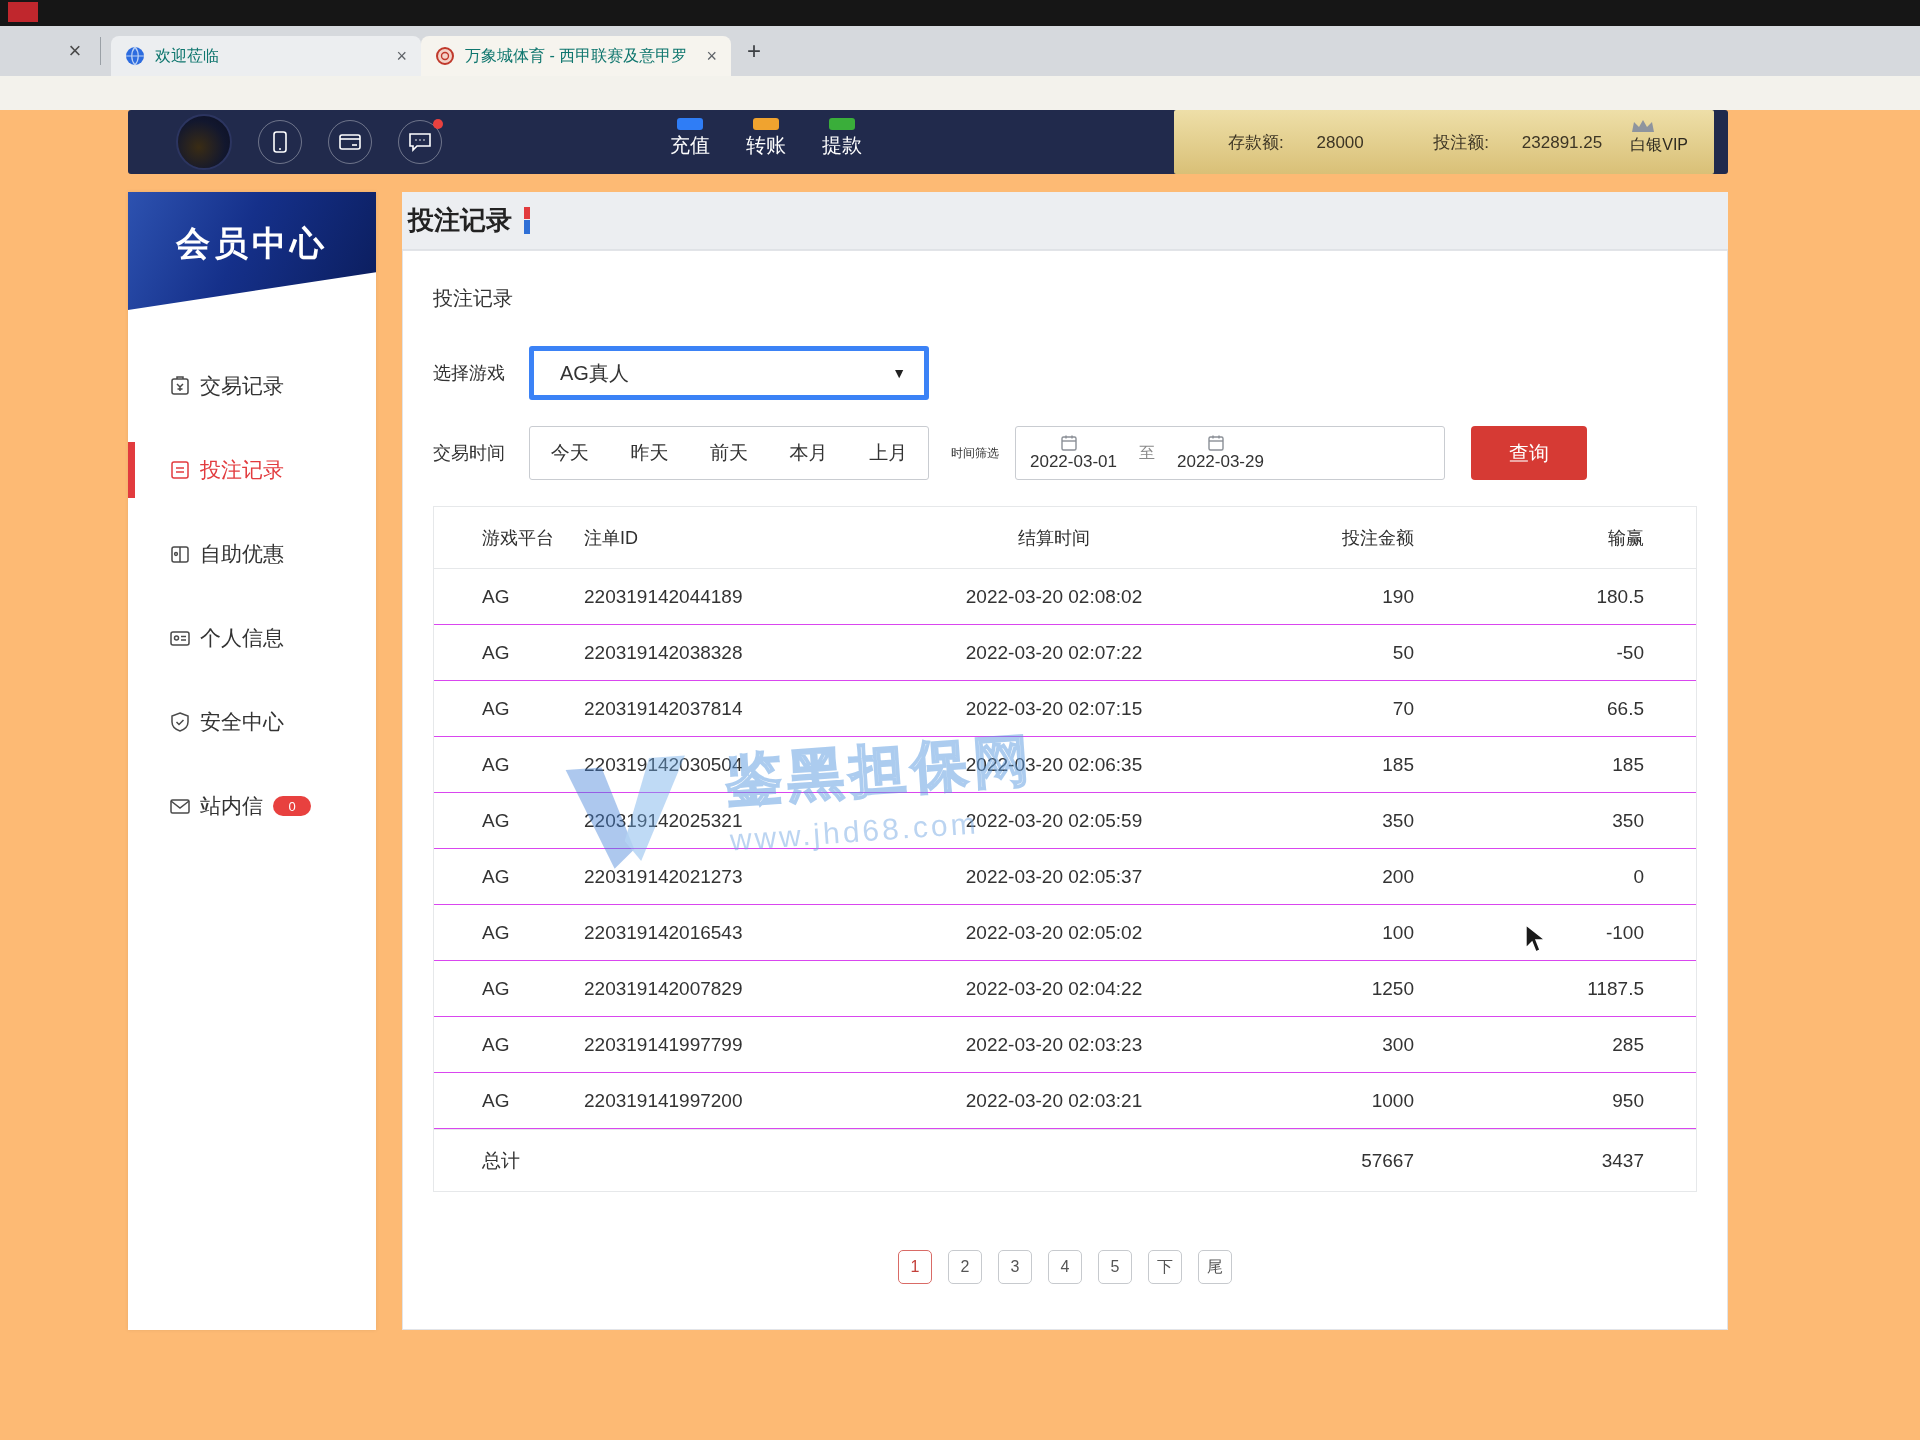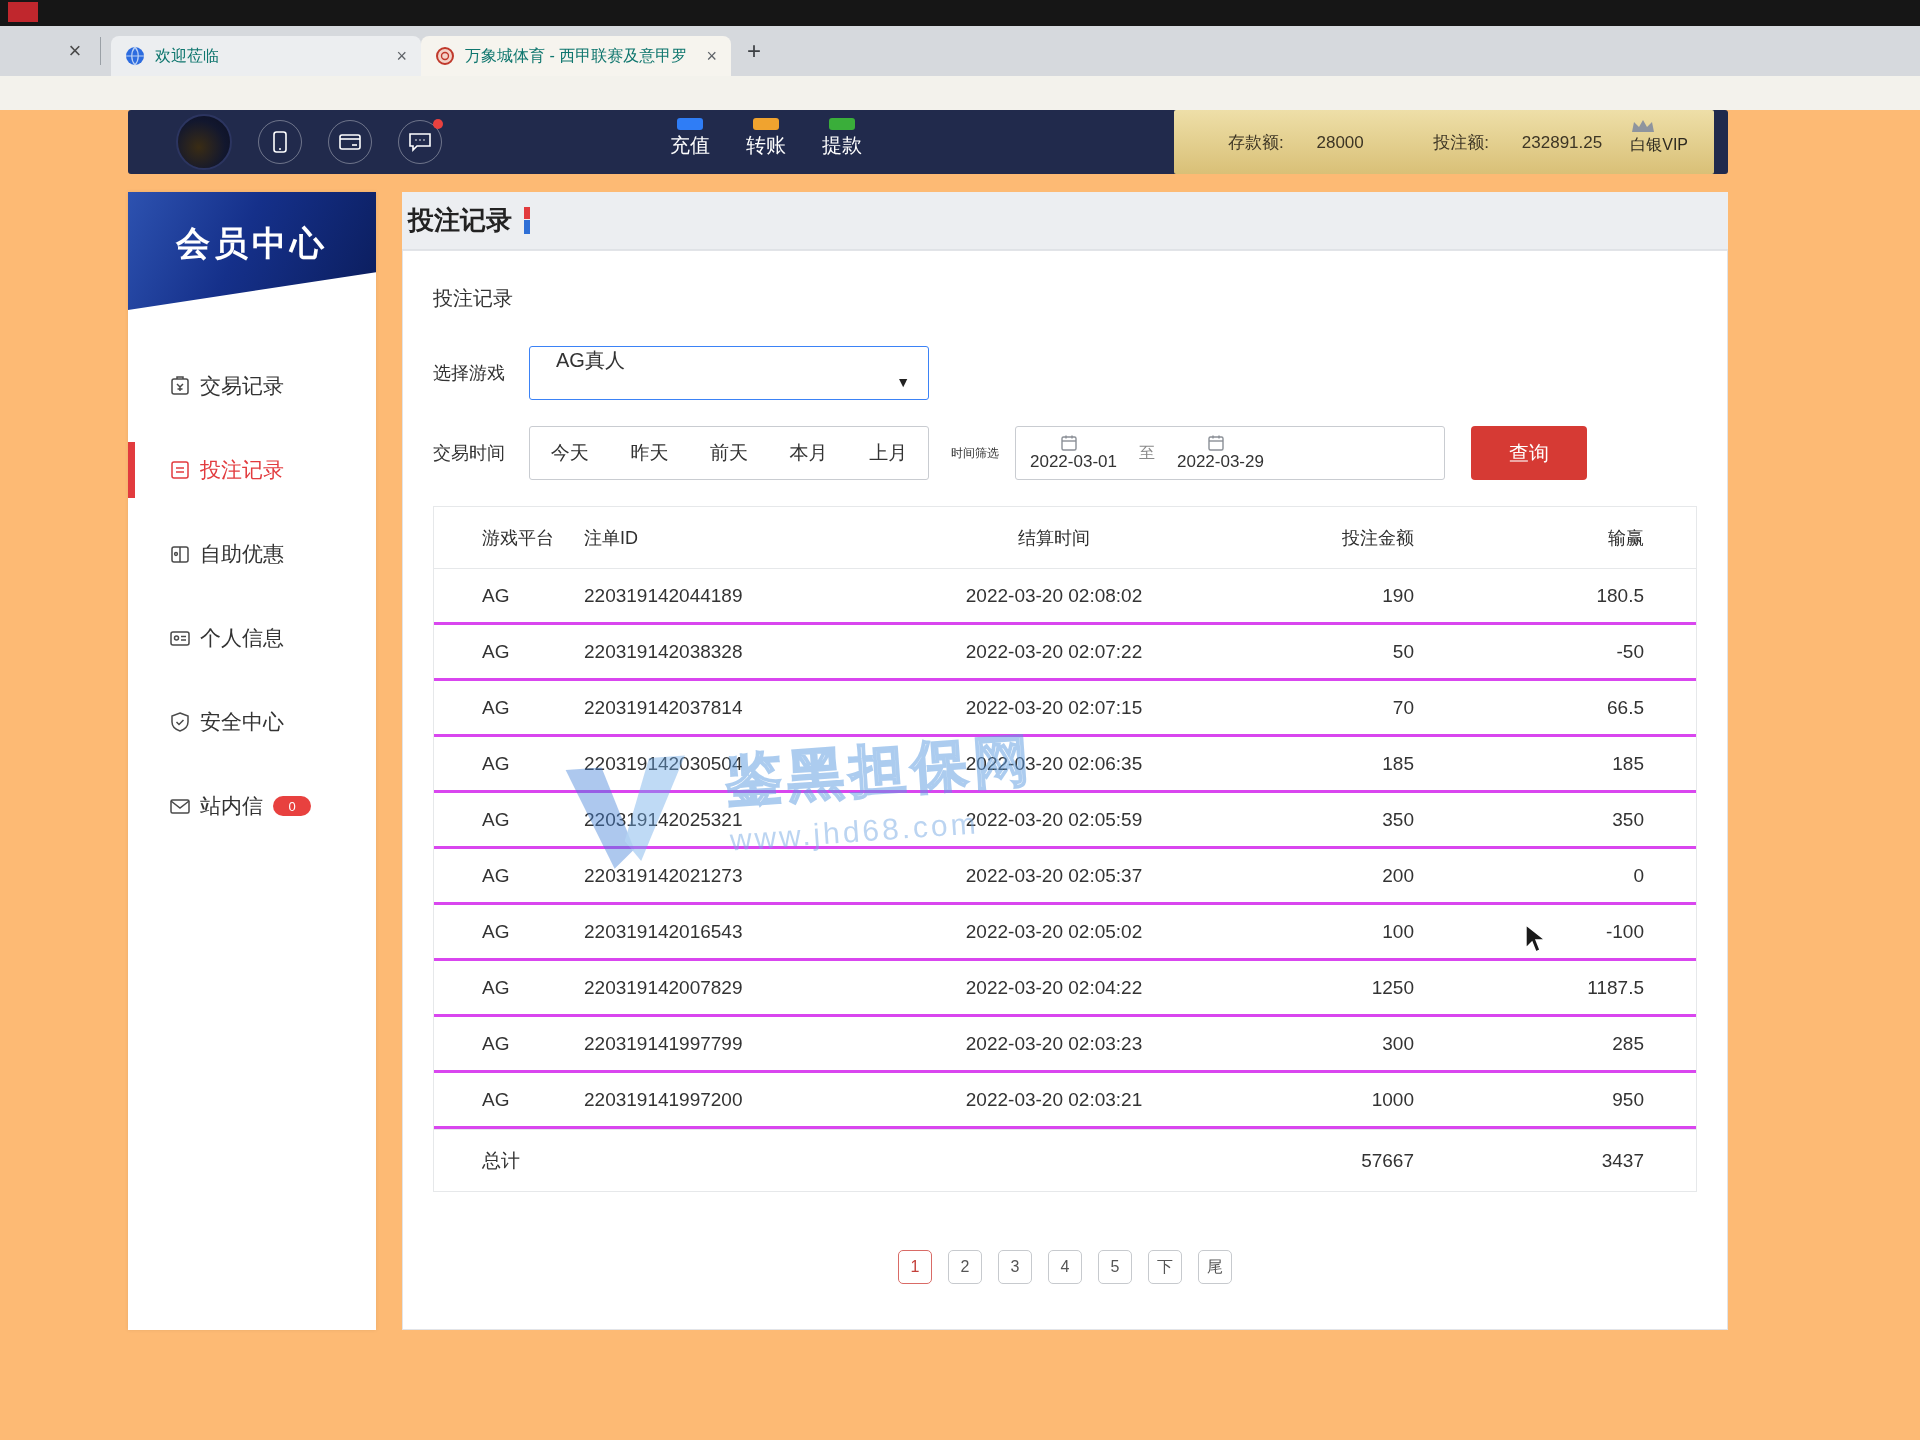--- a/index.html
+++ b/index.html
@@ -79,38 +79,38 @@
   .title-mark { display:inline-flex; flex-direction:column; margin-left:12px; }
   .title-mark .m-red { width:6px; height:12px; background:#e23b3e; }
   .title-mark .m-blue { width:6px; height:14px; background:#2f6fd6; margin-top:1px; }
 
   .card { background:#fff; border:1px solid #e2e4e8; margin-top:0; padding:34px 30px 40px 30px;
       min-height:1080px; position:relative; }
   .card-tab { font-size:20px; color:#333; margin-bottom:34px; }
 
   .filter-row { display:flex; align-items:center; margin-bottom:26px; }
   .f-label { width:96px; font-size:18px; color:#333; flex:0 0 auto; }
-  .select-box { width:400px; height:54px; border:1px solid #3b82f6; border-radius:3px;
-      display:flex; align-items:flex-start; padding:0 18px 0 26px; font-size:20px; color:#333;flex-direction:column; }
+  .select-box { width:400px; height:54px; border:5px solid #3b82f6; border-radius:3px;
+      display:flex; align-items:center; padding:0 18px 0 26px; font-size:20px; color:#333; }
   .select-box .chev { margin-left:auto; font-size:14px; color:#222; }
   .quick-group { width:400px; height:54px; border:1px solid #c9ccd1; border-radius:3px;
       display:flex; align-items:center; justify-content:space-around; }
   .quick-btn { font-size:19px; color:#333; cursor:pointer; }
   .range-label { font-size:12px; color:#333; margin:0 16px 0 22px; white-space:nowrap; }
   .date-box { width:430px; height:54px; border:1px solid #c9ccd1; border-radius:3px;
       display:flex; align-items:center; padding:0 14px; }
   .date-field { display:flex; align-items:center; font-size:17px; color:#333;flex-direction:column; }
   .date-field svg { margin-right:8px; stroke:#8a8f96; fill:none; stroke-width:1.4; }
   .to-label { margin:0 22px; font-size:16px; color:#888; }
   .search-btn { margin-left:26px; width:116px; height:54px; background:#d63a34; color:#fff;
       font-size:20px; border:none; border-radius:4px; cursor:pointer; }
 
   
   .table { border:1px solid #e6e8ea; margin-top:12px; }
-  .t-row { display:flex; align-items:center; height:56px; border-bottom:3px solid #d946ef; font-size:19px; color:#333; }
+  .t-row { display:flex; align-items:center; height:56px; border-bottom:1px solid #d946ef; font-size:19px; color:#333; }
   .t-row.t-head { height:62px; font-size:18px; color:#2f2f2f; border-bottom:1px solid #e6e8ea; }
   .c-platform { width:150px; padding-left:48px; }
   .c-id { width:300px; }
   .c-time { width:340px; text-align:center; }
   .c-amount { width:190px; text-align:right; }
   .c-win { flex:1; text-align:right; padding-right:52px; }
   .t-row.t-total { height:62px; border-bottom:none; border-top:1px solid #e6e8ea; }
 
   
   .pagination { display:flex; justify-content:center; gap:16px; margin-top:58px; }

